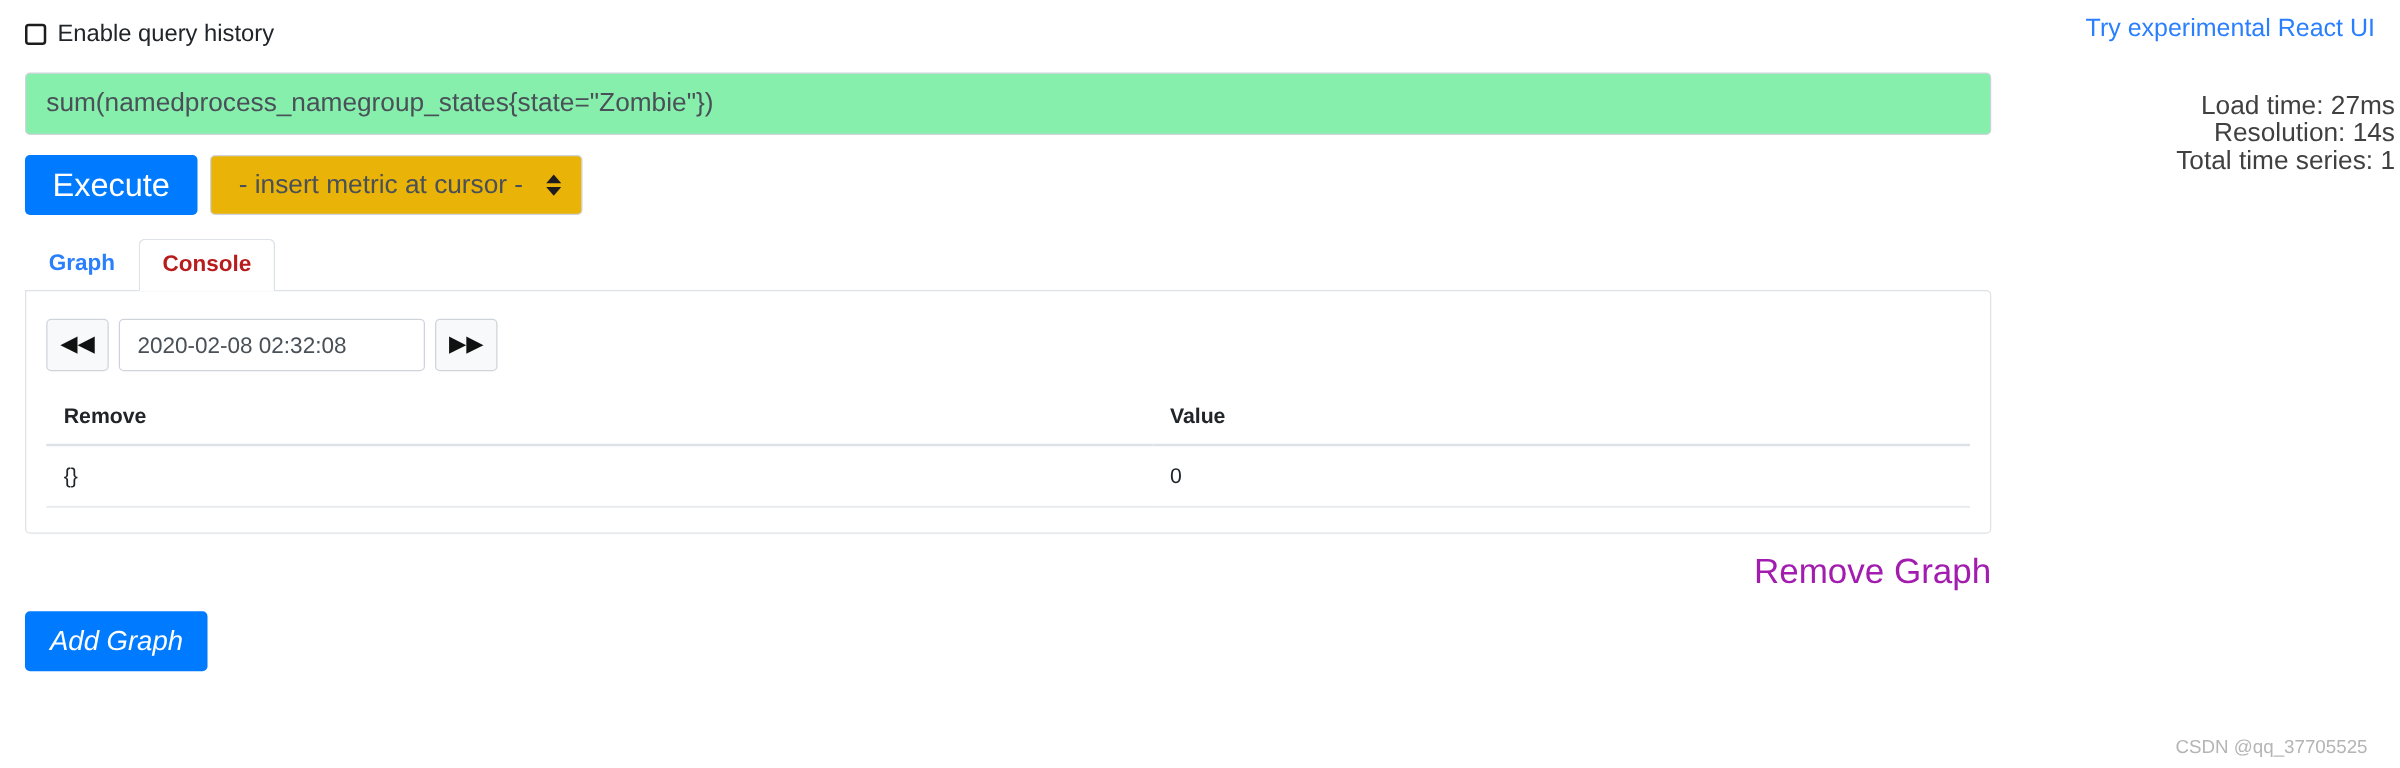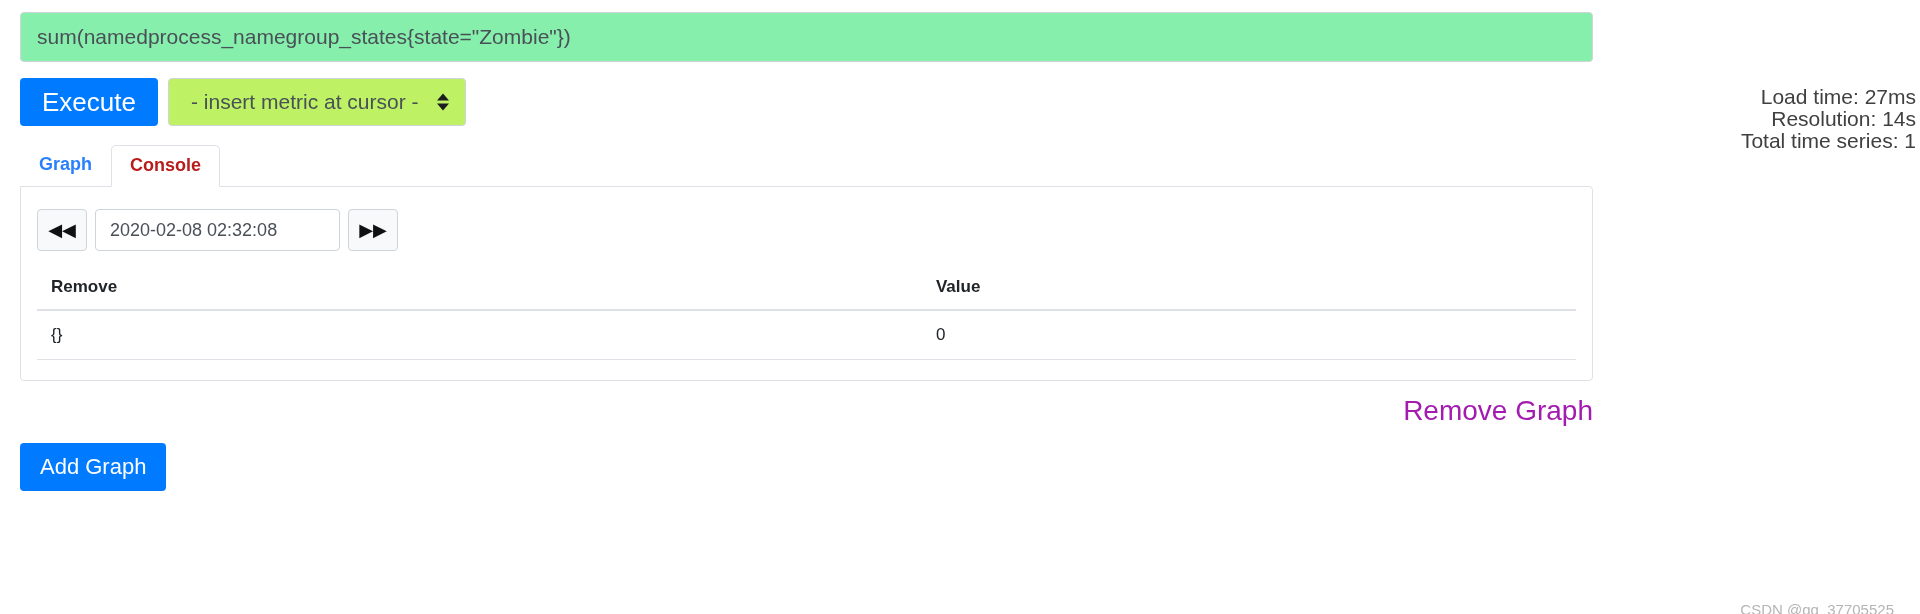--- a/index.html
+++ b/index.html
@@ -106,21 +106,21 @@
     padding: 0 22px;
     height: 48px;
     cursor: pointer;
   }
   .metric-select {
     position: relative;
     height: 48px;
     min-width: 290px;
     border: 1px solid #ced4da;
     border-radius: 4px;
-    background: #bef264;
+    background: #eab308;
     display: flex;
     align-items: center;
     padding: 0 46px 0 22px;
     font-size: 21px;
     color: #495057;
     cursor: pointer;
   }
   .select-arrows {
     position: absolute;
     right: 16px;
@@ -249,36 +249,44 @@
     margin-top: 16px;
     background: #007bff;
     color: #ffffff;
     border: none;
     border-radius: 4px;
     font-family: "Liberation Sans", sans-serif;
     font-size: 22px;
     padding: 0 20px;
     height: 48px;
     cursor: pointer;
+    font-style: italic;
   }
 
   .watermark {
     position: absolute;
     right: 26px;
     bottom: 8px;
     font-size: 15px;
     color: #b5b5b5;
   }
 </style>
 </head>
 <body>
 
 <div class="page">
 
   
+  <div class="top-row">
+    <div class="history-toggle">
+      <span class="checkbox"></span>
+      <span class="history-label">Enable query history</span>
+    </div>
+    <a class="react-link">Try experimental React UI</a>
+  </div>
 
   
   <div class="stats">
     <div>Load time: 27ms</div>
     <div>Resolution: 14s</div>
     <div>Total time series: 1</div>
   </div>
 
   
   <div class="expr-wrap">

